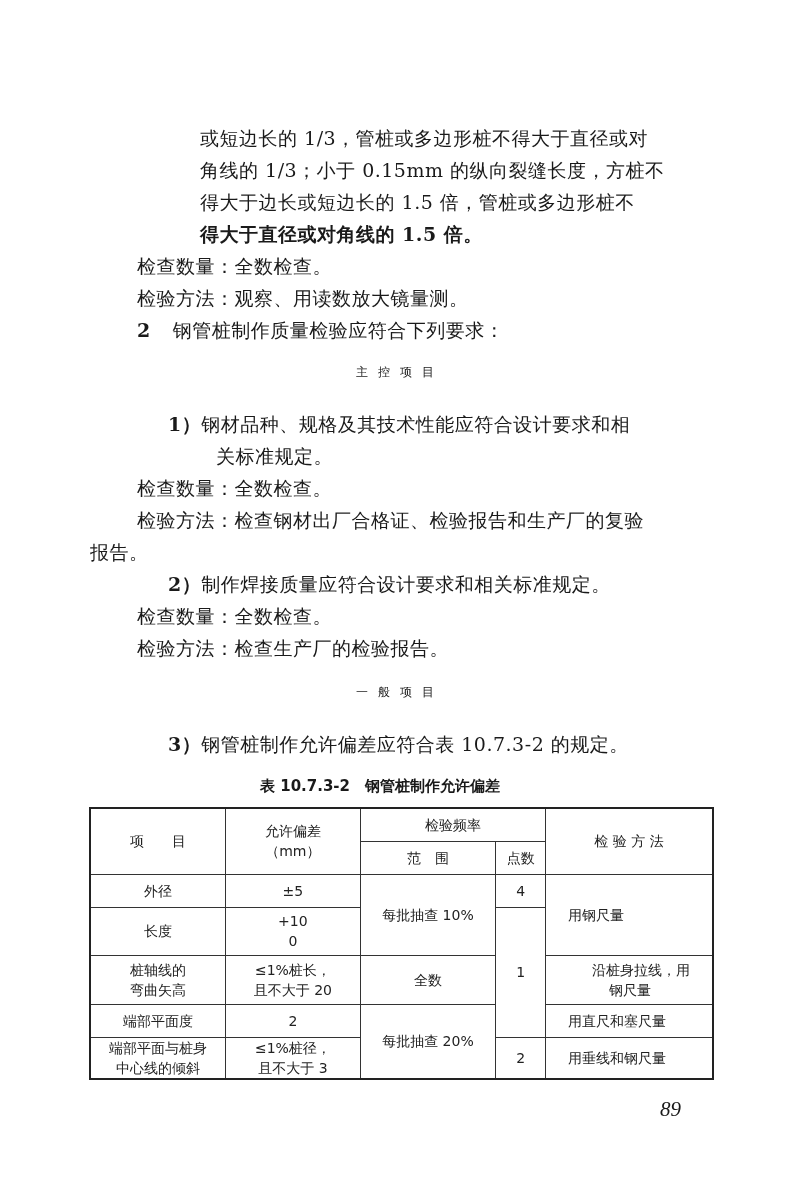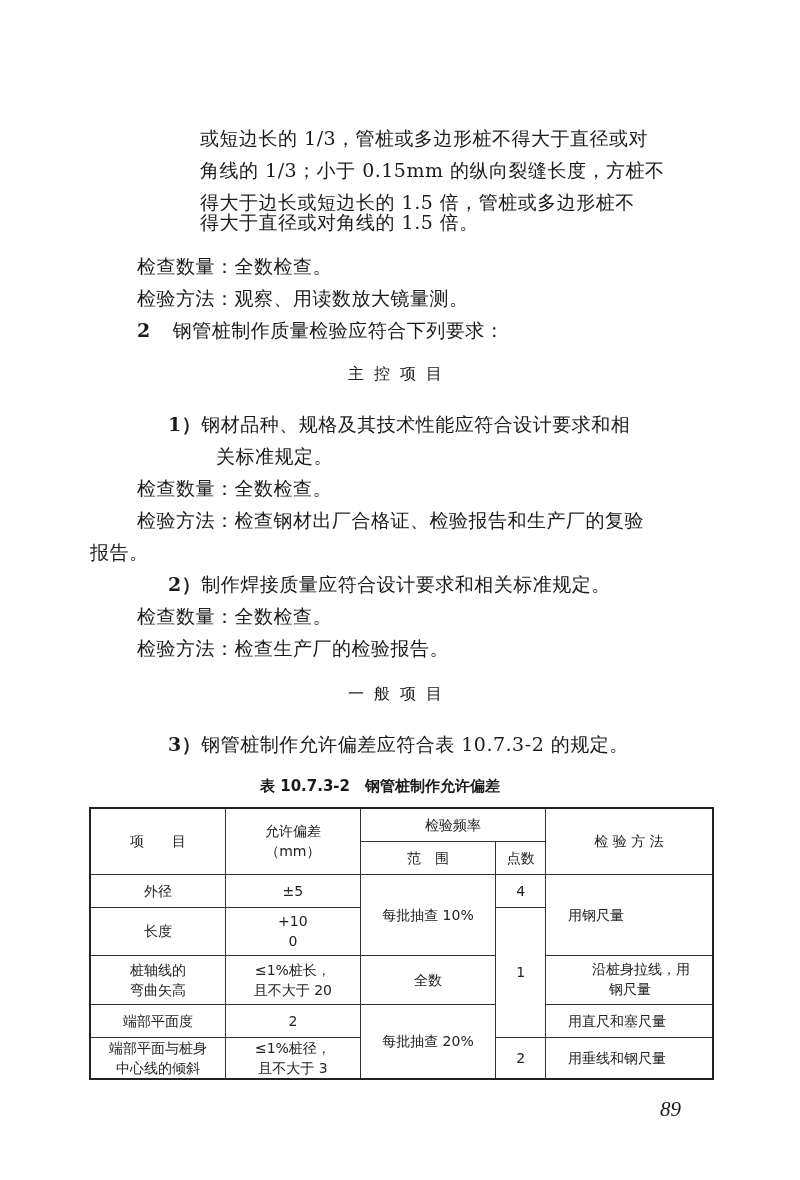--- a/index.html
+++ b/index.html
@@ -8,54 +8,54 @@
     font-family: "DejaVu Serif", "Liberation Serif", serif;
     color: #1a1a1a;
   }
   .line {
     position: absolute; font-size: 19px; line-height: 28px; white-space: nowrap;
     letter-spacing: 0.5px;
   }
   .bold { font-weight: bold; }
   .heading-center {
     position: absolute; left: 0; width: 800px; text-align: center;
-    font-size: 16px; letter-spacing: 10px;
+    font-size: 12px; letter-spacing: 10px;
   }
   .table-caption {
     position: absolute; left: 0; width: 760px; text-align: center;
     font-size: 15px; font-weight: bold; font-family: "DejaVu Sans", "Liberation Sans", sans-serif;
   }
   table.spec {
     position: absolute; left: 89px; top: 807px; width: 625px;
     border-collapse: collapse; font-size: 14px;
     font-family: "DejaVu Sans", "Liberation Sans", sans-serif;
     color: #222;
   }
   table.spec td {
     border: 1px solid #333; text-align: center; vertical-align: middle;
     padding: 0 4px; line-height: 20px;
   }
   table.spec { border: 2px solid #222; }
   .method-left { text-align: left !important; padding-left: 22px !important; }
-  .method-wrap { text-align: right; padding-left: 6px !important; text-indent: 22px; font-family: Liberation Serif, serif; }
+  .method-wrap { text-align: right; padding-left: 6px !important; text-indent: 22px; }
   .page-number {
     position: absolute; left: 660px; top: 1097px; font-size: 21px; font-style: italic;
     font-family: "Liberation Serif", serif;
     text-align: center;
   }
 </style>
 </head>
 <body>
 
 <div>
 
   <div class="line" style="left:200px; top:124px;">或短边长的 1/3，管桩或多边形桩不得大于直径或对</div>
   <div class="line" style="left:200px; top:156px;">角线的 1/3；小于 0.15mm 的纵向裂缝长度，方桩不</div>
   <div class="line" style="left:200px; top:188px;">得大于边长或短边长的 1.5 倍，管桩或多边形桩不</div>
-  <div class="line" style="left:200px; top:208px;">得大于直径或对角线的 1.5 倍。</div>
+  <div class="line" style="left:200px; top:220px;font-weight:bold;">得大于直径或对角线的 1.5 倍。</div>
 
   <div class="line" style="left:137px; top:252px;">检查数量：全数检查。</div>
   <div class="line" style="left:137px; top:284px;">检验方法：观察、用读数放大镜量测。</div>
 
   <div class="line" style="left:137px; top:316px;">
     <span class="bold">2</span><span style="display:inline-block;width:22px;"></span><span>钢管桩制作质量检验应符合下列要求：</span>
   </div>
 
   <div class="heading-center" style="top:364px;">主控项目</div>
 

